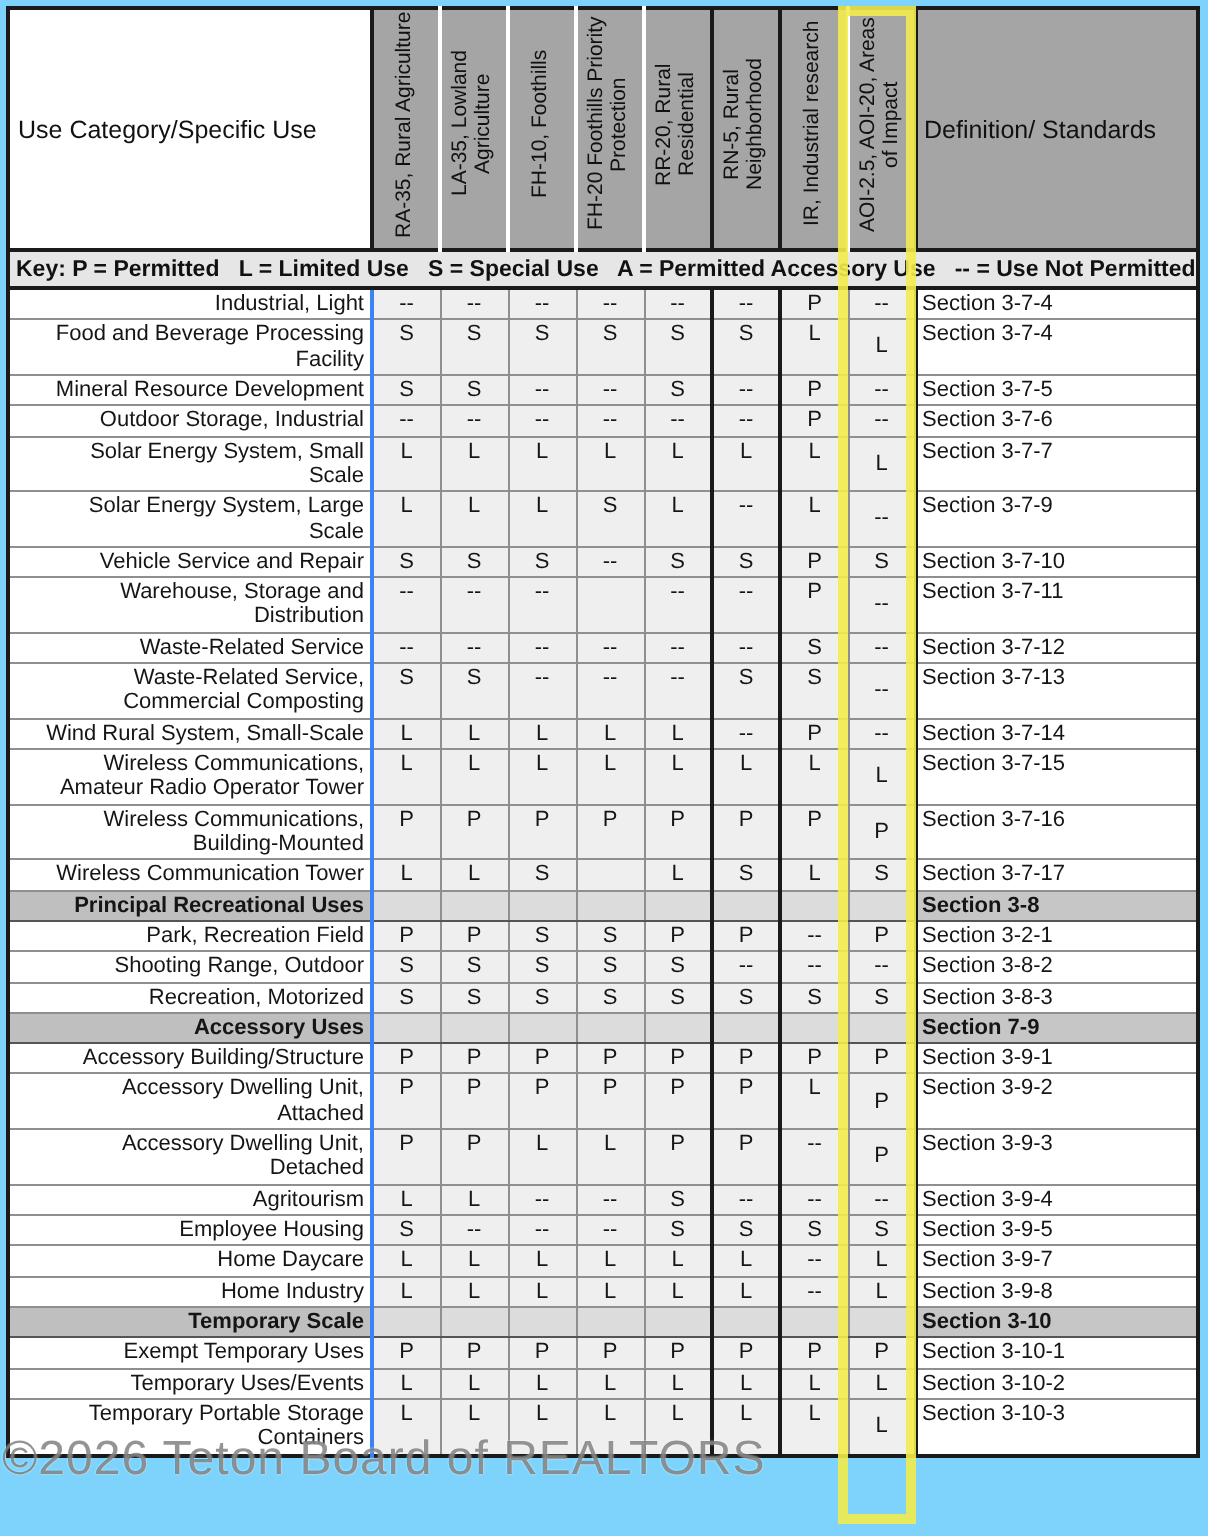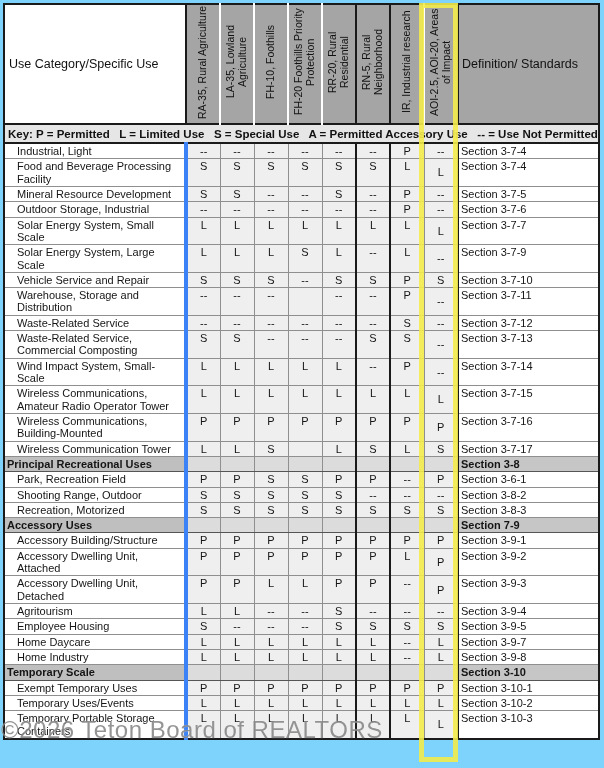--- a/index.html
+++ b/index.html
@@ -81,24 +81,24 @@
   
   tbody td {
     border: 1px solid #8f8f8f;
     font-size: 11px;
     line-height: 1.12;
     color: #151515;
     height: 14px;
   }
   td.name-cell {
     background: #ffffff;
-    text-align: left;
+    text-align: right;
     padding: 1px 3px 1px 12px;
     border-left: none;
-    border-right: 4px solid #3b82f6;
+    border-right: 2px solid #3b82f6;
     vertical-align: top;
   }
   td.val-cell {
     background: #efefef;
     text-align: center;
     vertical-align: top;
     padding: 1px 0;
   }
   td.val-cell.thickl { border-left: 2px solid #1a1a1a; }
   td.val-cell.aoi { vertical-align: middle; }
@@ -294,21 +294,21 @@
           <td class="val-cell">S</td>
           <td class="val-cell">--</td>
           <td class="val-cell">--</td>
           <td class="val-cell">--</td>
           <td class="val-cell thickl">S</td>
           <td class="val-cell thickl">S</td>
           <td class="val-cell aoi">--</td>
           <td class="def-cell">Section 3-7-13</td>
         </tr>
         <tr>
-          <td class="name-cell">Wind Impact System, Small-Scale</td>
+          <td class="name-cell">Wind Rural System, Small-Scale</td>
           <td class="val-cell">L</td>
           <td class="val-cell">L</td>
           <td class="val-cell">L</td>
           <td class="val-cell">L</td>
           <td class="val-cell">L</td>
           <td class="val-cell thickl">--</td>
           <td class="val-cell thickl">P</td>
           <td class="val-cell aoi">--</td>
           <td class="def-cell">Section 3-7-14</td>
         </tr>
@@ -363,21 +363,21 @@
         <tr>
           <td class="name-cell">Park, Recreation Field</td>
           <td class="val-cell">P</td>
           <td class="val-cell">P</td>
           <td class="val-cell">S</td>
           <td class="val-cell">S</td>
           <td class="val-cell">P</td>
           <td class="val-cell thickl">P</td>
           <td class="val-cell thickl">--</td>
           <td class="val-cell aoi">P</td>
-          <td class="def-cell">Section 3-6-1</td>
+          <td class="def-cell">Section 3-2-1</td>
         </tr>
         <tr>
           <td class="name-cell">Shooting Range, Outdoor</td>
           <td class="val-cell">S</td>
           <td class="val-cell">S</td>
           <td class="val-cell">S</td>
           <td class="val-cell">S</td>
           <td class="val-cell">S</td>
           <td class="val-cell thickl">--</td>
           <td class="val-cell thickl">--</td>

